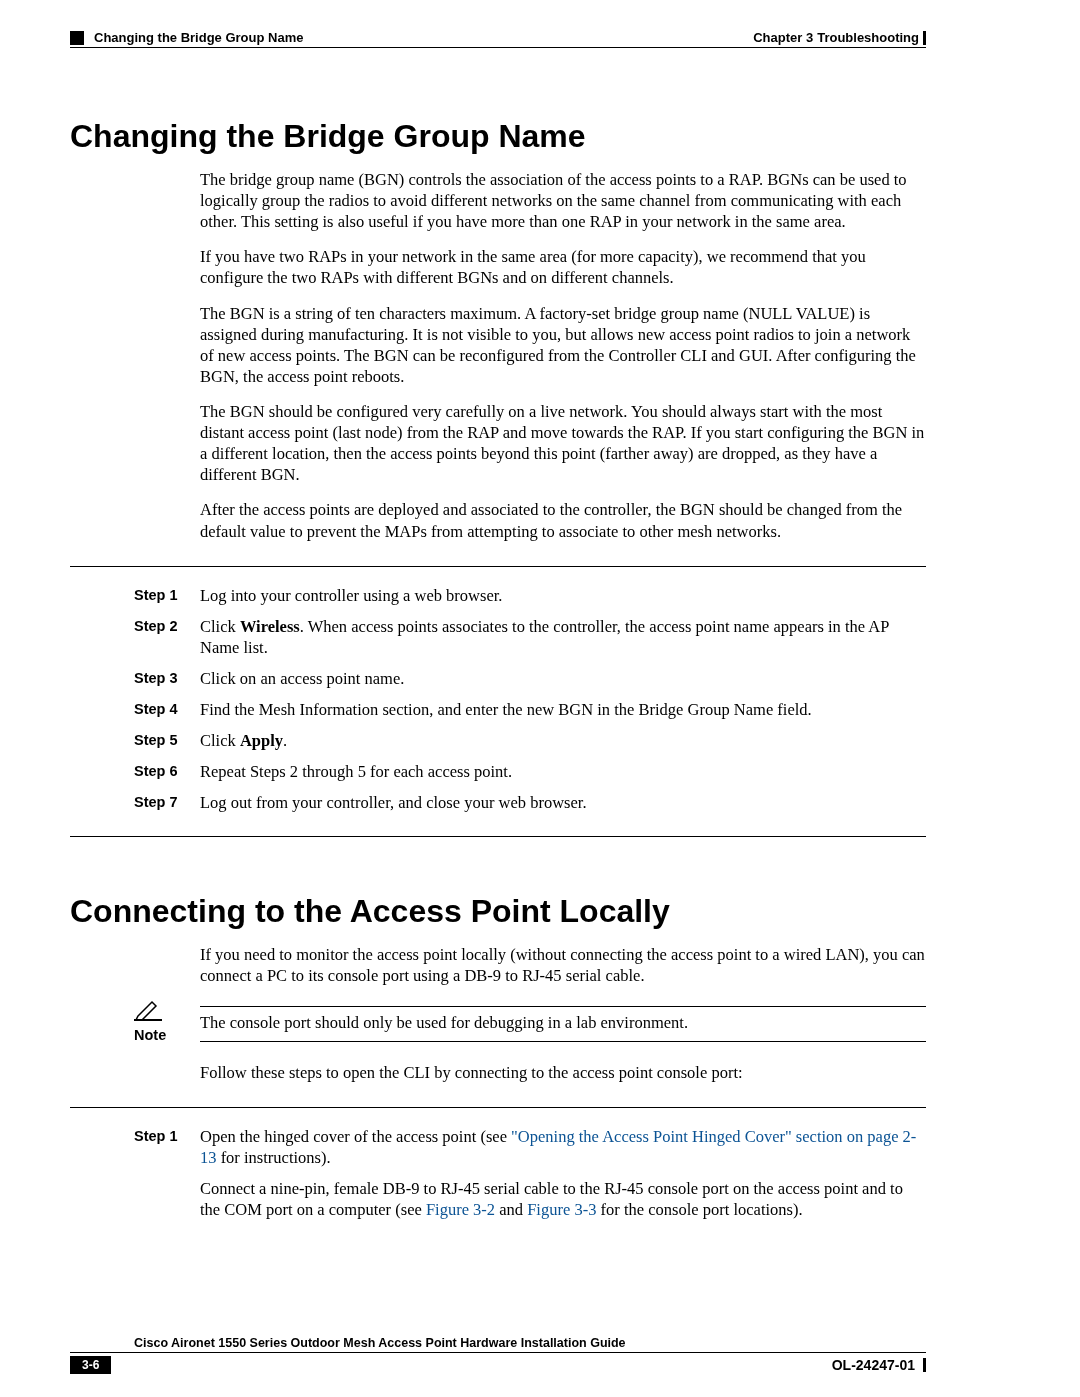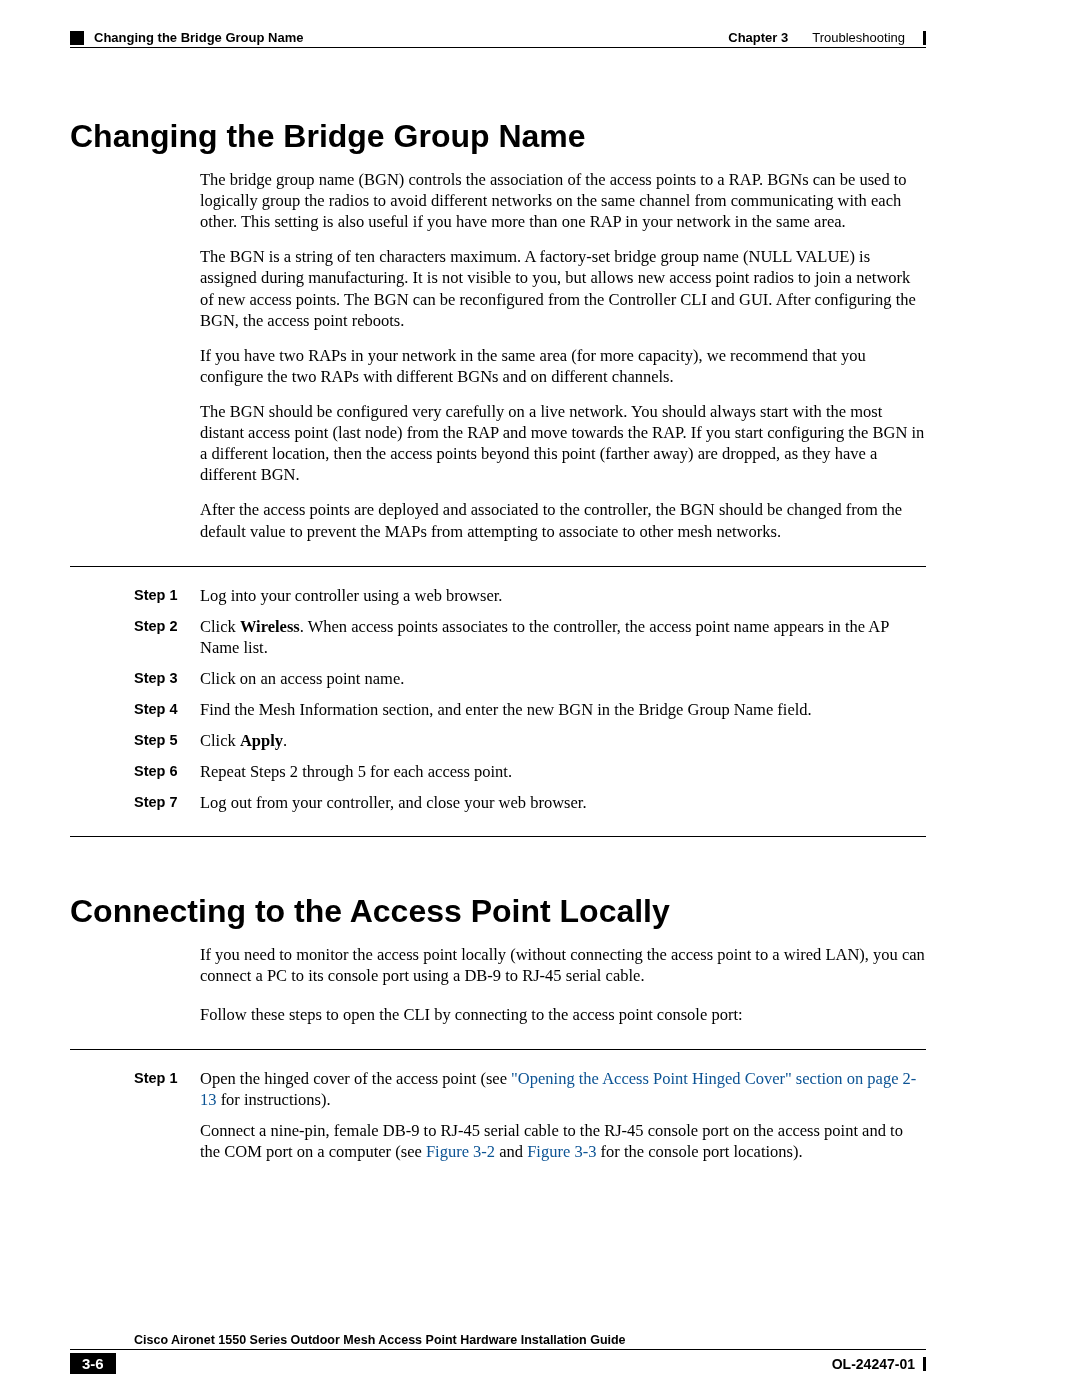--- a/index.html
+++ b/index.html
@@ -27,36 +27,36 @@
     border-bottom: 1px solid #000;
   }
   .topbar-left {
     display: flex;
     align-items: center;
     gap: 10px;
   }
   .topbar-right {
     display: flex;
     align-items: center;
-    gap: 18px;
+    gap: 4px;
   }
   .black-square {
     width: 14px;
     height: 14px;
     background: #000;
     display: inline-block;
   }
   .vrule {
     display: inline-block;
     width: 3px;
     height: 14px;
     background: #000;
   }
   .chapter-label { font-weight: bold; }
-  .chapter-title { font-weight: normal; margin-left: 6px; }
+  .chapter-title { font-weight: bold; }
   h1.section-title {
     font-family: Arial, Helvetica, sans-serif;
     font-weight: bold;
     font-size: 32px;
     margin: 70px 0 14px 0;
   }
   .body-text {
     font-size: 16.5px;
     line-height: 1.28;
     margin: 0 0 14px 0;
@@ -139,21 +139,21 @@
     display: flex;
     justify-content: space-between;
     align-items: center;
     padding-top: 3px;
   }
   .page-badge {
     background: #000;
     color: #fff;
     font-family: Arial, Helvetica, sans-serif;
     font-weight: bold;
-    font-size: 15px;
+    font-size: 12px;
     padding: 2px 12px;
     display: inline-block;
   }
   .doc-id {
     font-family: Arial, Helvetica, sans-serif;
     font-weight: bold;
     font-size: 14px;
     display: flex;
     align-items: center;
     gap: 8px;
@@ -172,22 +172,22 @@
     <div class="topbar-right">
       <span class="chapter-label">Chapter 3</span>
       <span class="chapter-title">Troubleshooting</span>
       <span class="vrule"></span>
     </div>
   </div>
 
   <h1 class="section-title">Changing the Bridge Group Name</h1>
 
   <p class="body-text">The bridge group name (BGN) controls the association of the access points to a RAP. BGNs can be used to logically group the radios to avoid different networks on the same channel from communicating with each other. This setting is also useful if you have more than one RAP in your network in the same area.</p>
+  <p class="body-text">If you have two RAPs in your network in the same area (for more capacity), we recommend that you configure the two RAPs with different BGNs and on different channels.</p>
   <p class="body-text">The BGN is a string of ten characters maximum. A factory-set bridge group name (NULL VALUE) is assigned during manufacturing. It is not visible to you, but allows new access point radios to join a network of new access points. The BGN can be reconfigured from the Controller CLI and GUI. After configuring the BGN, the access point reboots.</p>
-  <p class="body-text">If you have two RAPs in your network in the same area (for more capacity), we recommend that you configure the two RAPs with different BGNs and on different channels.</p>
   <p class="body-text">The BGN should be configured very carefully on a live network. You should always start with the most distant access point (last node) from the RAP and move towards the RAP. If you start configuring the BGN in a different location, then the access points beyond this point (farther away) are dropped, as they have a different BGN.</p>
   <p class="body-text">After the access points are deployed and associated to the controller, the BGN should be changed from the default value to prevent the MAPs from attempting to associate to other mesh networks.</p>
 
   <div class="steps-block">
     <div class="step-row">
       <div class="step-label">Step 1</div>
       <div class="step-text"><span>Log into your controller using a web browser.</span></div>
     </div>
     <div class="step-row">
       <div class="step-label">Step 2</div>
@@ -212,20 +212,34 @@
     <div class="step-row">
       <div class="step-label">Step 7</div>
       <div class="step-text"><span>Log out from your controller, and close your web browser.</span></div>
     </div>
   </div>
 
   <h1 class="section-title" style="margin-top:56px;">Connecting to the Access Point Locally</h1>
 
   <p class="body-text">If you need to monitor the access point locally (without connecting the access point to a wired LAN), you can connect a PC to its console port using a DB-9 to RJ-45 serial cable.</p>
 
+  <div class="note-block">
+    <div class="note-icon-col">
+      <span class="note-icon">
+        <svg width="28" height="22" viewBox="0 0 28 22">
+          <line x1="0" y1="20" x2="28" y2="20" stroke="#000" stroke-width="2"></line>
+          <polygon points="4,16 18,2 22,6 8,20 2,20" fill="none" stroke="#000" stroke-width="1.5"></polygon>
+        </svg>
+      </span><br>
+      <span class="note-label">Note</span>
+    </div>
+    <div class="note-content-col">
+      <div class="note-rule-top note-rule-bottom" style="font-size:16.5px;">The console port should only be used for debugging in a lab environment.</div>
+    </div>
+  </div>
 
   <p class="body-text" style="margin-top:18px;">Follow these steps to open the CLI by connecting to the access point console port:</p>
 
   <div class="steps-block" style="border-bottom:none;">
     <div class="step-row">
       <div class="step-label">Step 1</div>
       <div class="step-text">
         <span>Open the hinged cover of the access point (see </span><span class="link">"Opening the Access Point Hinged Cover" section on page 2-13</span><span> for instructions).</span>
       </div>
     </div>

